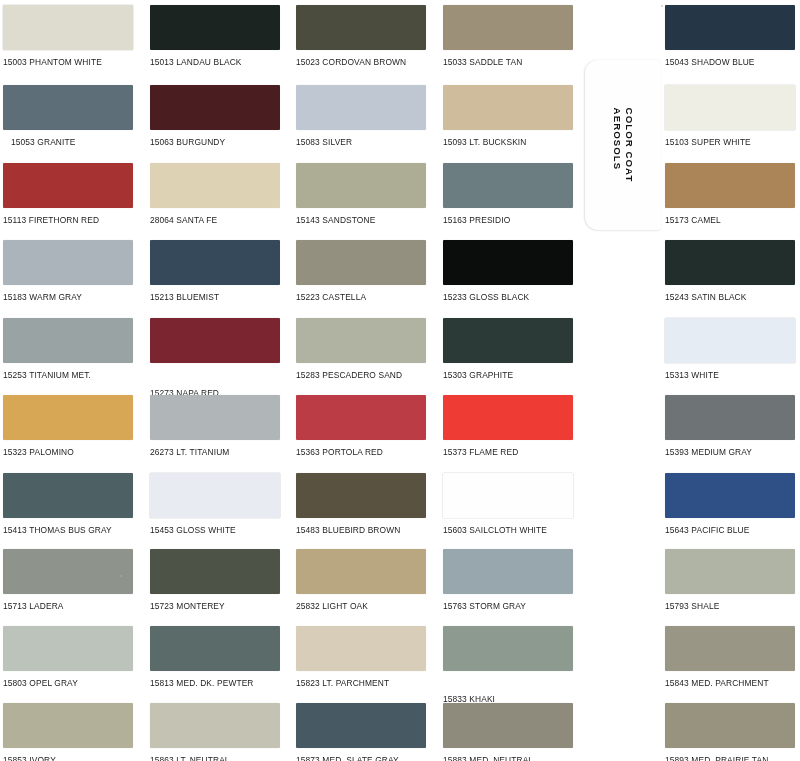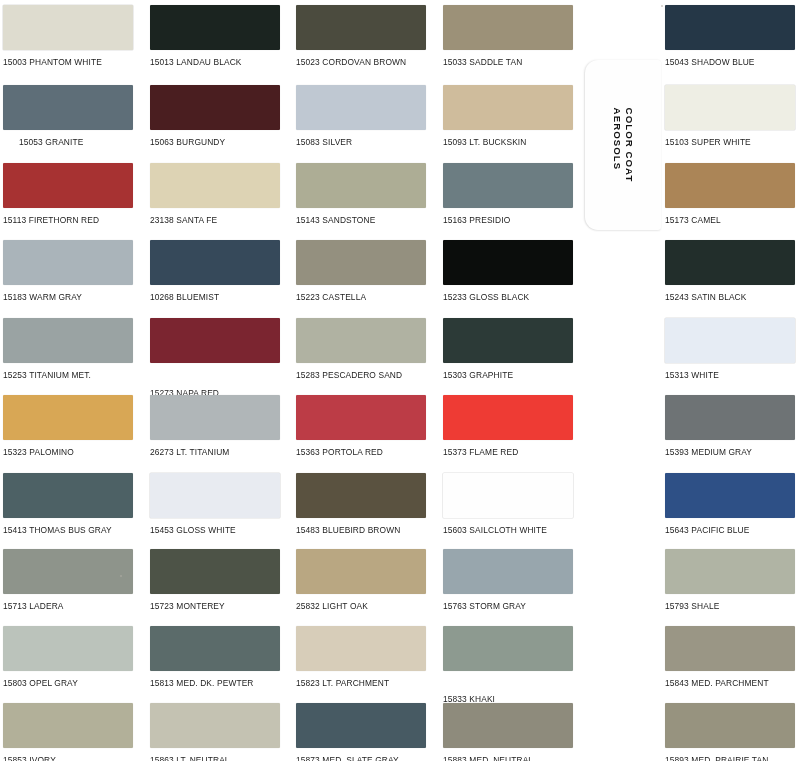--- a/index.html
+++ b/index.html
@@ -79,21 +79,21 @@
       <div class="swatch-cell" style="left: 443px; top: 5px; width: 136px; height: 65px;">
         <div class="swatch" style="width: 130px; height: 45px; background: rgb(156, 145, 120);"></div>
         <div class="swatch-label" style="left: 0px; top: 52px;">15033 SADDLE TAN</div>
       </div>
       <div class="swatch-cell" style="left: 665px; top: 5px; width: 136px; height: 65px;">
         <div class="swatch" style="width: 130px; height: 45px; background: rgb(37, 55, 71);"></div>
         <div class="swatch-label" style="left: 0px; top: 52px;">15043 SHADOW BLUE</div>
       </div>
       <div class="swatch-cell" style="left: 3px; top: 85px; width: 136px; height: 65px;">
         <div class="swatch" style="width: 130px; height: 45px; background: rgb(94, 110, 120);"></div>
-        <div class="swatch-label" style="left: 16px; top: 52px; text-align: right;">15053 GRANITE</div>
+        <div class="swatch-label" style="left: 8px; top: 52px; text-align: right;">15053 GRANITE</div>
       </div>
       <div class="swatch-cell" style="left: 150px; top: 85px; width: 136px; height: 65px;">
         <div class="swatch" style="width: 130px; height: 45px; background: rgb(74, 30, 32);"></div>
         <div class="swatch-label" style="left: 0px; top: 52px;">15063 BURGUNDY</div>
       </div>
       <div class="swatch-cell" style="left: 296px; top: 85px; width: 136px; height: 65px;">
         <div class="swatch" style="width: 130px; height: 45px; background: rgb(191, 200, 210);"></div>
         <div class="swatch-label" style="left: 0px; top: 52px;">15083 SILVER</div>
       </div>
       <div class="swatch-cell" style="left: 443px; top: 85px; width: 136px; height: 65px;">
@@ -103,41 +103,41 @@
       <div class="swatch-cell" style="left: 665px; top: 85px; width: 136px; height: 65px;">
         <div class="swatch hairline" style="width: 130px; height: 45px; background: rgb(238, 238, 228);"></div>
         <div class="swatch-label" style="left: 0px; top: 52px;">15103 SUPER WHITE</div>
       </div>
       <div class="swatch-cell" style="left: 3px; top: 163px; width: 136px; height: 65px;">
         <div class="swatch" style="width: 130px; height: 45px; background: rgb(167, 50, 50);"></div>
         <div class="swatch-label" style="left: 0px; top: 52px;">15113 FIRETHORN RED</div>
       </div>
       <div class="swatch-cell" style="left: 150px; top: 163px; width: 136px; height: 65px;">
         <div class="swatch" style="width: 130px; height: 45px; background: rgb(221, 211, 180);"></div>
-        <div class="swatch-label" style="left: 0px; top: 52px;">23138 SANTA FE</div>
+        <div class="swatch-label" style="left: 0px; top: 52px;">28064 SANTA FE</div>
       </div>
       <div class="swatch-cell" style="left: 296px; top: 163px; width: 136px; height: 65px;">
         <div class="swatch" style="width: 130px; height: 45px; background: rgb(173, 173, 149);"></div>
         <div class="swatch-label" style="left: 0px; top: 52px;">15143 SANDSTONE</div>
       </div>
       <div class="swatch-cell" style="left: 443px; top: 163px; width: 136px; height: 65px;">
         <div class="swatch" style="width: 130px; height: 45px; background: rgb(108, 125, 130);"></div>
         <div class="swatch-label" style="left: 0px; top: 52px;">15163 PRESIDIO</div>
       </div>
       <div class="swatch-cell" style="left: 665px; top: 163px; width: 136px; height: 65px;">
         <div class="swatch" style="width: 130px; height: 45px; background: rgb(171, 133, 87);"></div>
         <div class="swatch-label" style="left: 0px; top: 52px;">15173 CAMEL</div>
       </div>
       <div class="swatch-cell" style="left: 3px; top: 240px; width: 136px; height: 65px;">
         <div class="swatch" style="width: 130px; height: 45px; background: rgb(170, 180, 186);"></div>
         <div class="swatch-label" style="left: 0px; top: 52px;">15183 WARM GRAY</div>
       </div>
       <div class="swatch-cell" style="left: 150px; top: 240px; width: 136px; height: 65px;">
         <div class="swatch" style="width: 130px; height: 45px; background: rgb(54, 73, 90);"></div>
-        <div class="swatch-label" style="left: 0px; top: 52px;">10268 BLUEMIST</div>
+        <div class="swatch-label" style="left: 0px; top: 52px;">15213 BLUEMIST</div>
       </div>
       <div class="swatch-cell" style="left: 296px; top: 240px; width: 136px; height: 65px;">
         <div class="swatch" style="width: 130px; height: 45px; background: rgb(148, 144, 127);"></div>
         <div class="swatch-label" style="left: 0px; top: 52px;">15223 CASTELLA</div>
       </div>
       <div class="swatch-cell" style="left: 443px; top: 240px; width: 136px; height: 65px;">
         <div class="swatch" style="width: 130px; height: 45px; background: rgb(11, 13, 12);"></div>
         <div class="swatch-label" style="left: 0px; top: 52px;">15233 GLOSS BLACK</div>
       </div>
       <div class="swatch-cell" style="left: 665px; top: 240px; width: 136px; height: 65px;">

